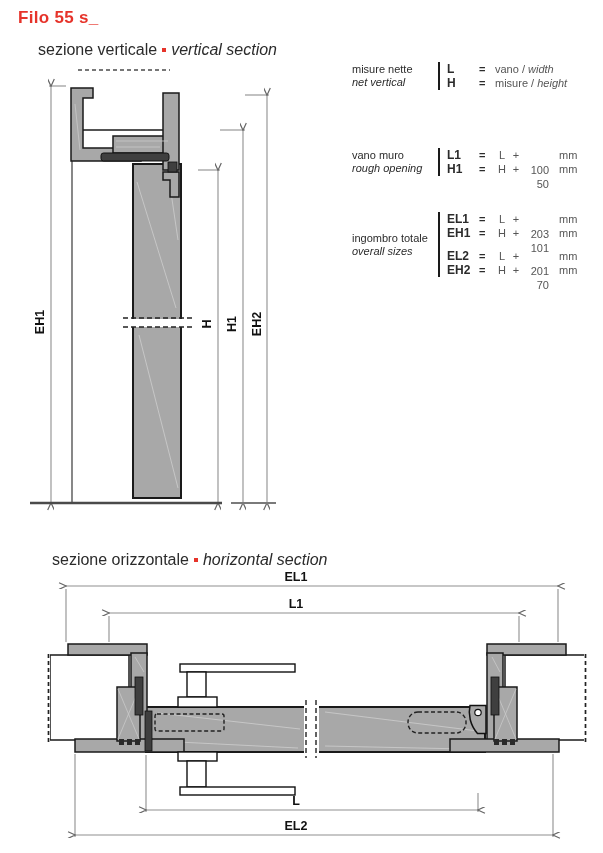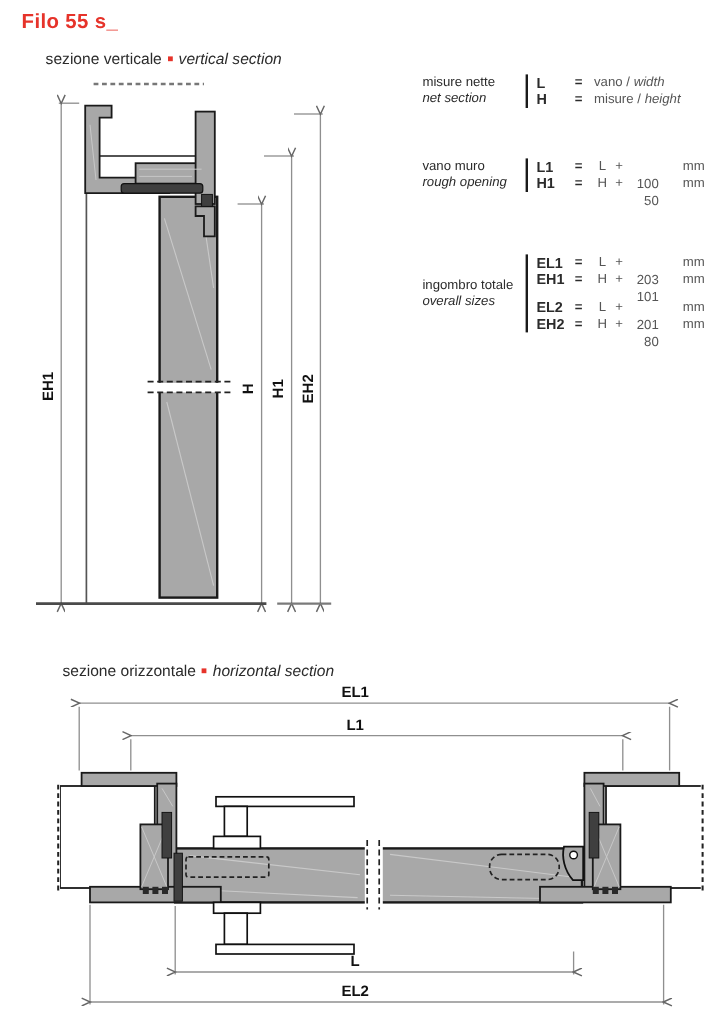--- a/index.html
+++ b/index.html
@@ -1,36 +1,36 @@
 <!DOCTYPE html>
 <html><head>
 <meta charset="utf-8">
 <style>
   html,body{margin:0;padding:0;background:#ffffff;}
   #page{position:relative;width:603px;height:853px;background:#fff;overflow:hidden;
         font-family:"Liberation Sans",sans-serif;color:#2b2b2b;}
   #drawing-svg{position:absolute;left:0;top:0;width:603px;height:853px;}
   .title{position:absolute;left:18px;top:8px;font-size:17px;font-weight:bold;letter-spacing:.3px;text-align:right;}
-  .subtitle{position:absolute;font-size:13px;color:#2b2b2b;white-space:nowrap;}
+  .subtitle{position:absolute;font-size:16px;color:#2b2b2b;white-space:nowrap;}
   .subtitle em{font-style:italic;}
   .bullet{display:inline-block;width:4px;height:4px;margin:0 5px 1px 5px;vertical-align:middle;}
   
   .measures{position:absolute;left:352px;top:60px;width:251px;font-size:11px;}
   .mgroup{position:absolute;left:0;display:flex;align-items:center;}
   .mlabels{width:78px;text-align:left;padding-right:8px;line-height:13px;}
   .mlabels .en{font-style:italic;}
   .mbar{width:2px;align-self:stretch;background:#1a1a1a;}
   .mrows{padding-left:7px;}
   .mrow{display:flex;align-items:center;height:14px;line-height:14px;}
   .mrow .sym{width:32px;font-weight:bold;font-size:12px;}
   .mrow .eq{width:16px;font-weight:bold;}
   .mrow .base{width:14px;text-align:center;color:#555;}
   .mrow .op{width:14px;text-align:center;color:#555;}
   .mrow .amount{width:26px;text-align:right;color:#555;margin-top:29px;}
-  .mrow .unit{margin-left:20px;color:#555;text-align:right;}
+  .mrow .unit{margin-left:10px;color:#555;text-align:right;}
   .mrow .freeval{color:#555;}
   .mrow .freeval em{font-style:italic;}
   .gap8{height:9px;}
   svg text{font-family:"Liberation Sans",sans-serif;font-weight:bold;fill:#111;}
 </style>
 </head>
 <body>
 
 <div id="page">
 
@@ -213,38 +213,38 @@
 
   <div class="subtitle" style="left:52px;top:551px">
     <span>sezione orizzontale</span><span class="bullet" style="background:#e6332a"></span><em>horizontal section</em>
   </div>
 
   <div class="measures">
 
     <div class="mgroup" style="top:2px;width:100%">
       <div class="mlabels">
         <div>misure nette</div>
-        <div class="en">net section</div>
+        <div class="en">net vertical</div>
       </div>
       <div class="mbar"></div>
       <div class="mrows">
         <div class="mrow">
           <span class="sym">L</span>
           <span class="eq">=</span>
           <span class="freeval"><span>vano</span> <span>/</span> <em>width</em></span>
         </div>
         <div class="mrow">
           <span class="sym">H</span>
           <span class="eq">=</span>
           <span class="freeval"><span>misure</span> <span>/</span> <em>height</em></span>
         </div>
       </div>
     </div>
 
-    <div class="mgroup" style="top:72px;width:100%">
+    <div class="mgroup" style="top:88px;width:100%">
       <div class="mlabels">
         <div>vano muro</div>
         <div class="en">rough opening</div>
       </div>
       <div class="mbar"></div>
       <div class="mrows">
         <div class="mrow">
           <span class="sym">L1</span>
           <span class="eq">=</span>
           <span class="base">L</span>
@@ -293,20 +293,20 @@
           <span class="base">L</span>
           <span class="op">+</span>
           <span class="amount">201</span>
           <span class="unit">mm</span>
         </div>
         <div class="mrow">
           <span class="sym">EH2</span>
           <span class="eq">=</span>
           <span class="base">H</span>
           <span class="op">+</span>
-          <span class="amount">80</span>
+          <span class="amount">70</span>
           <span class="unit">mm</span>
         </div>
       </div>
     </div>
   </div>
 
 </div>
 
 </body></html>

